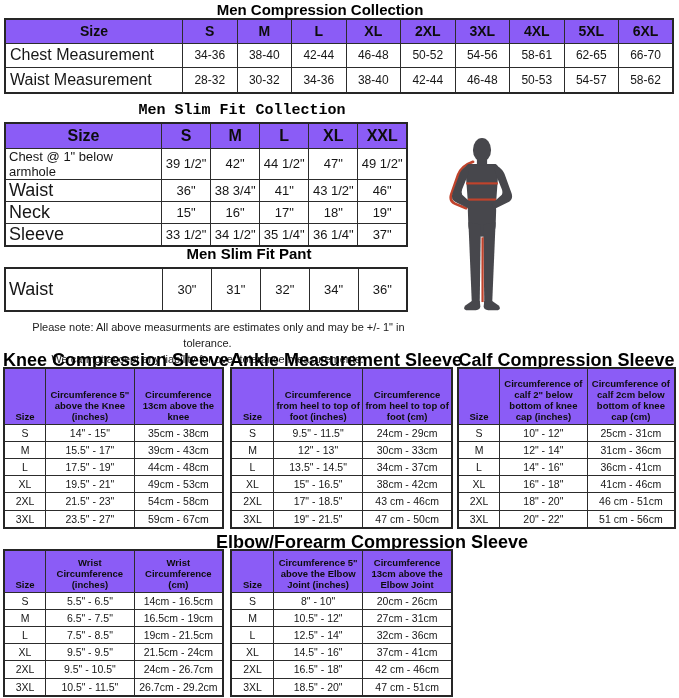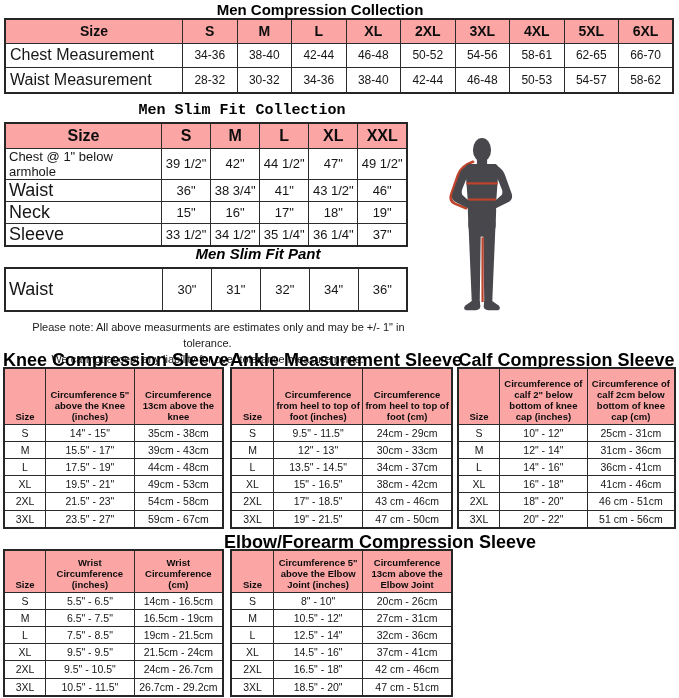--- a/index.html
+++ b/index.html
@@ -7,21 +7,21 @@
     width:679px;height:698px;background:#ffffff;
     font-family:"Liberation Sans", sans-serif;color:#161616;
     position:relative;overflow:hidden;
   }
   .tt{position:absolute;font-weight:bold;color:#000;text-align:center;white-space:nowrap;}
   .t-main{font-size:15px;padding-left:36px;}
   .t-sub{font-size:18px;}
 
   table.tbl{position:absolute;border-collapse:collapse;table-layout:fixed;border:2px solid #262626;background:#fff;}
   .tbl th,.tbl td{border:1px solid #2c2c2c;text-align:center;vertical-align:middle;padding:0 2px;overflow:hidden;}
-  .tbl th{background:#fca5a5;font-weight:bold;color:#0d0d0d;}
+  .tbl th{background:#8b5cf6;font-weight:bold;color:#0d0d0d;}
 
   
   .tbl1{left:4px;top:18px;width:670px;height:76px;}
   .tbl1 thead tr{height:24px;}
   .tbl1 th{font-size:14px;}
   .tbl1 th:first-child{width:172px;}
   .tbl1 td{font-size:12px;}
   .tbl1 td:first-child{text-align:left;font-size:16px;padding-left:4px;}
 
   
@@ -148,21 +148,21 @@
         <td>Sleeve</td>
         <td>33 1/2"</td>
         <td>34 1/2"</td>
         <td>35 1/4"</td>
         <td>36 1/4"</td>
         <td>37"</td>
       </tr>
     </tbody>
   </table>
 
-<div class="tt t-main" style="left:20px;top:245px;width:404px;font-style:italic;">Men Slim Fit  Pant</div>
+<div class="tt t-main" style="left:11px;top:245px;width:404px;">Men Slim Fit  Pant</div>
 <table class="tbl tbl3">
     <tbody>
       <tr>
         <td>Waist</td>
         <td>30"</td>
         <td>31"</td>
         <td>32"</td>
         <td>34"</td>
         <td>36"</td>
       </tr>
@@ -339,21 +339,21 @@
         <td>24cm - 26.7cm</td>
       </tr>
       <tr>
         <td>3XL</td>
         <td>10.5" - 11.5"</td>
         <td>26.7cm - 29.2cm</td>
       </tr>
     </tbody>
   </table>
 
-<div class="tt t-sub" style="left:224px;top:532px;width:223px;text-align:center;">Elbow/Forearm Compression Sleeve</div>
+<div class="tt t-sub" style="left:216px;top:532px;width:223px;text-align:center;">Elbow/Forearm Compression Sleeve</div>
 <table class="tbl small-tbl band elbow">
     <thead>
       <tr>
         <th>Size</th>
         <th>Circumference 5" above the Elbow Joint (inches)</th>
         <th>Circumference 13cm above the Elbow Joint</th>
       </tr>
     </thead>
     <tbody>
       <tr>

